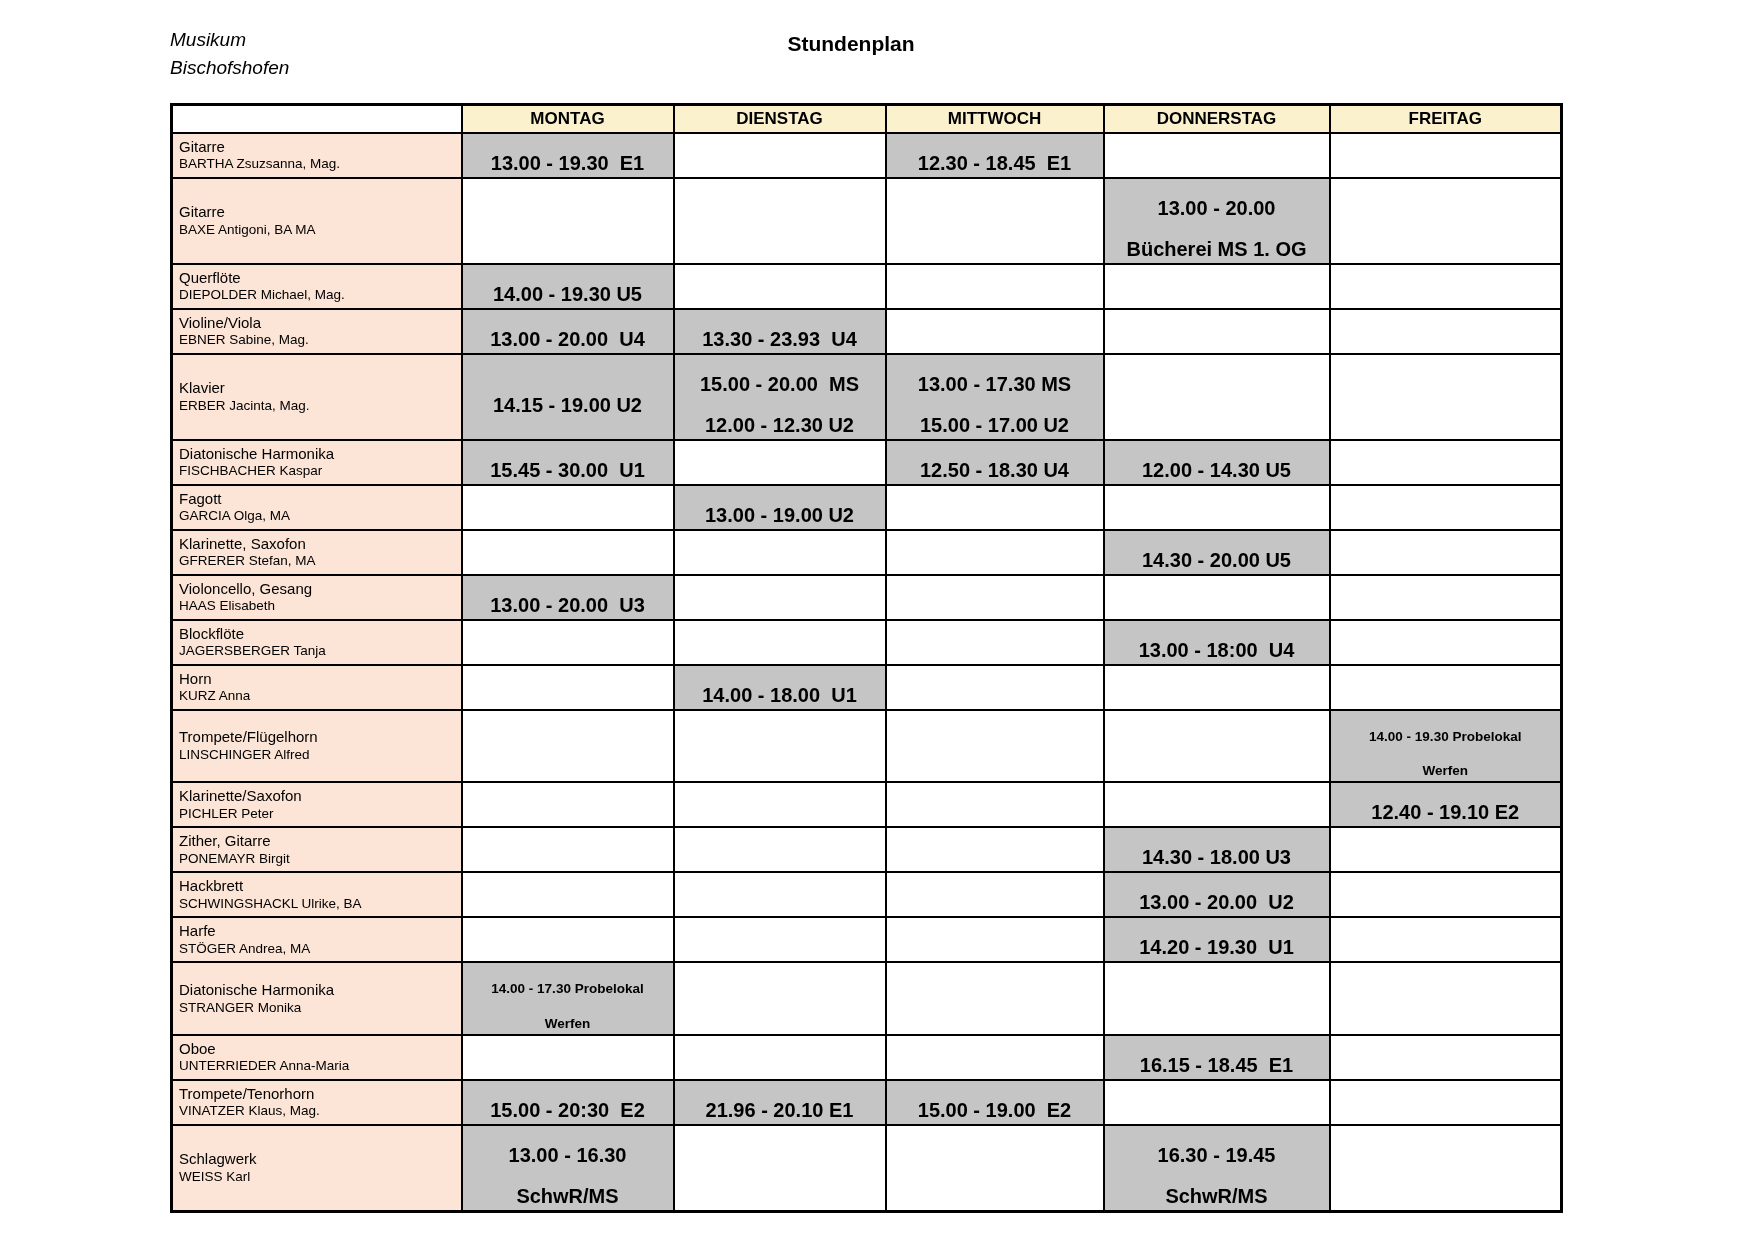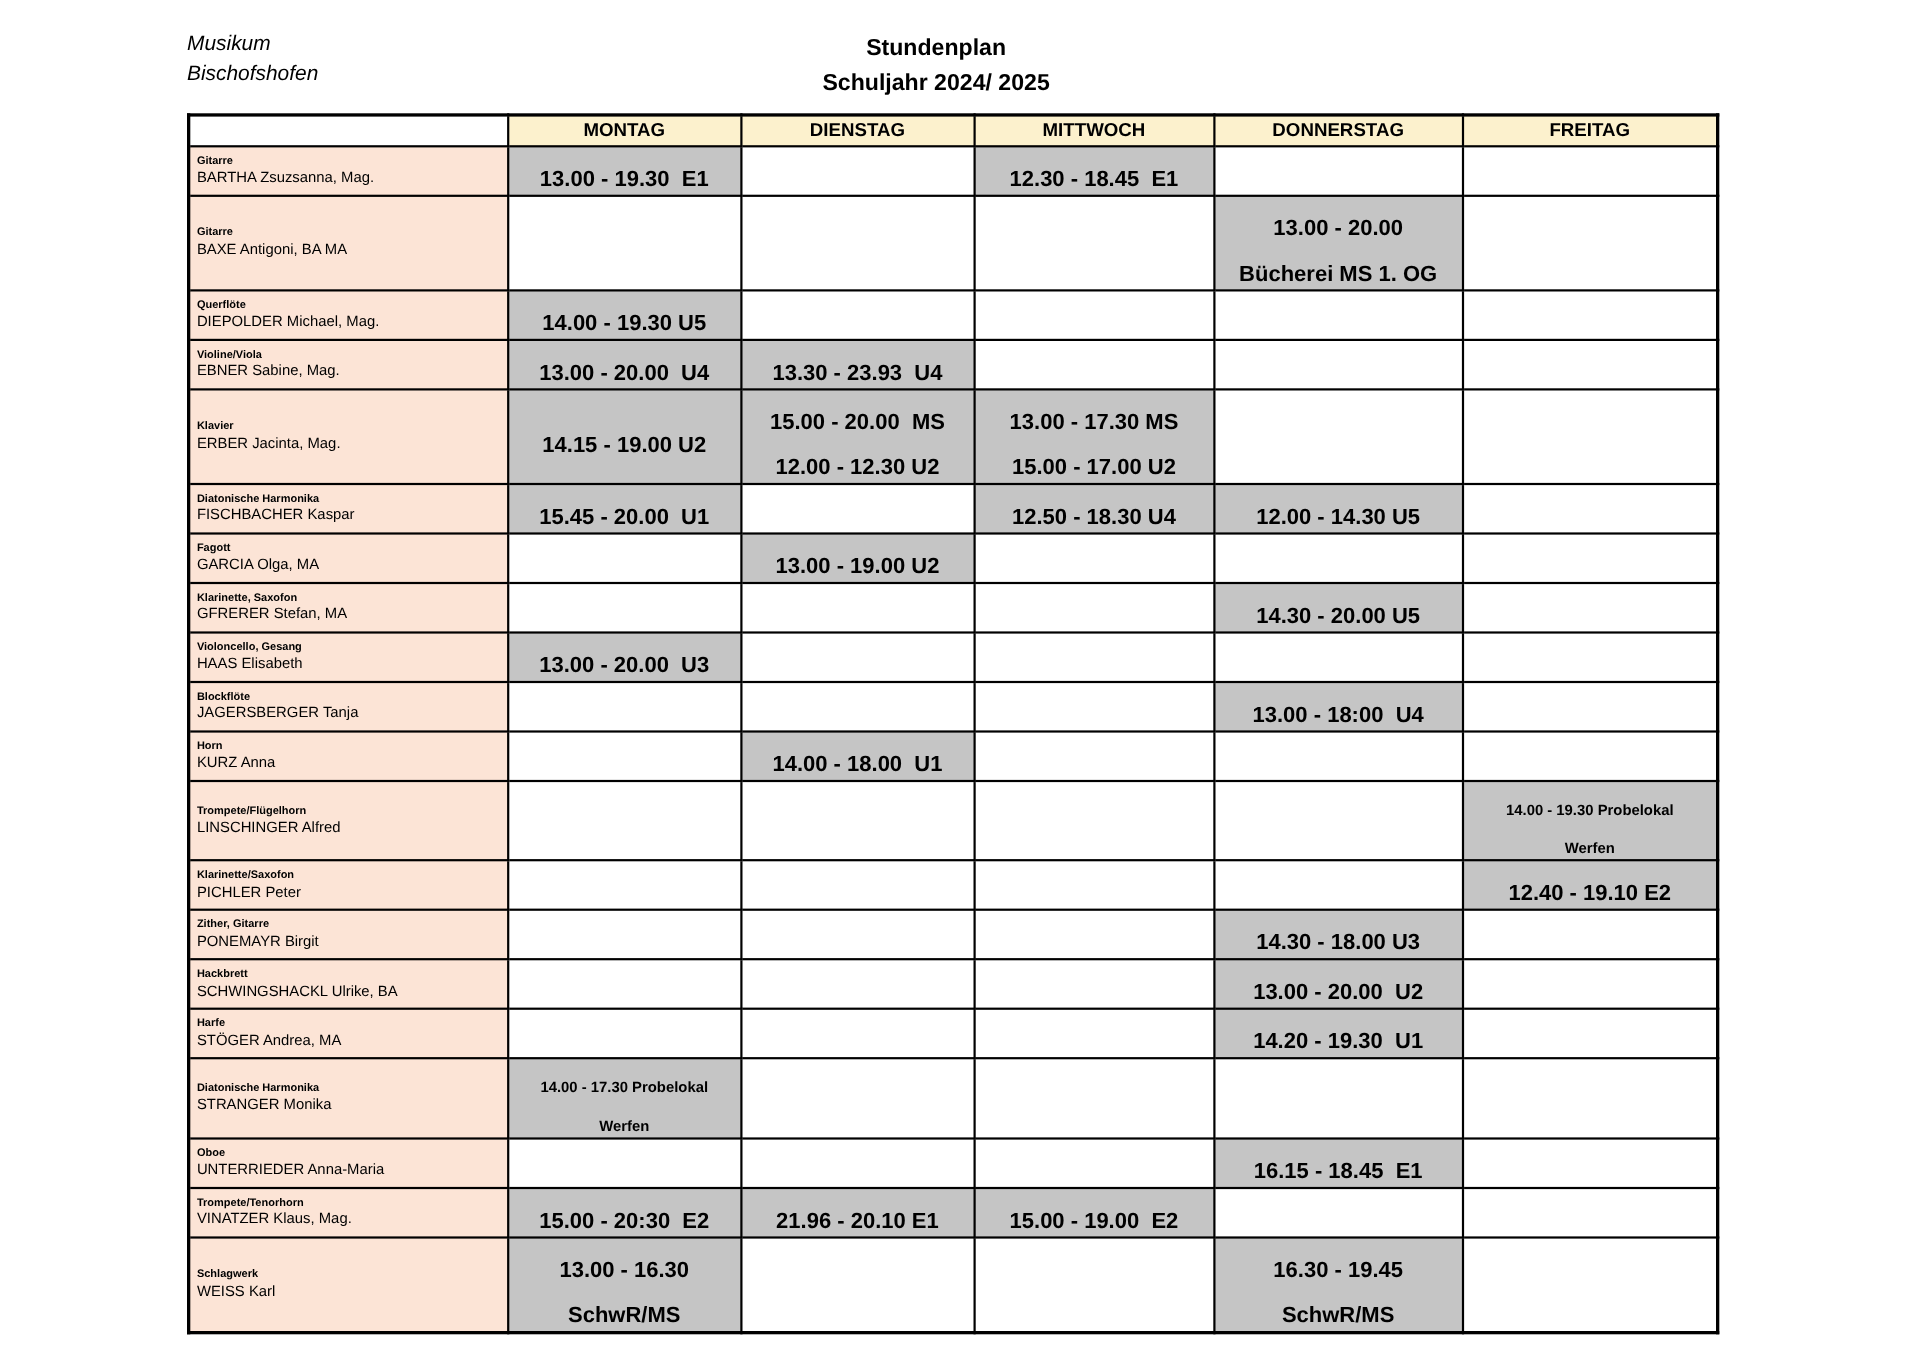--- a/index.html
+++ b/index.html
@@ -24,40 +24,39 @@
   }
   .timetable th, .timetable td { border:2px solid #000; padding:1px 4px; }
   .timetable thead th {
     background:#fcf1cd; font-size:17px; font-weight:bold; height:24px;
     text-align:center; vertical-align:middle;
   }
   .timetable thead th.corner { background:#ffffff; }
   td.label-cell {
     background:#fce4d6; text-align:left; vertical-align:middle; padding-left:6px;
   }
-  .instrument { font-weight:bold; font-size:10px; line-height:1.25; }
+  .instrument { font-weight:normal; font-size:15px; line-height:1.25; }
   .teacher { font-size:13.5px; line-height:1.25; }
   td.slot { text-align:center; vertical-align:middle; height:41px; background:#ffffff; }
   td.slot.filled { background:#c5c5c5; }
   .time-line { font-size:20px; font-weight:bold; line-height:1.25; white-space:pre-wrap;margin-top:16px; }
   .time-line.small { font-size:13.5px; line-height:1.35; }
 </style>
 </head>
 <body>
 
 <div class="page">
 
   <div class="logo">
     <div>Musikum</div>
     <div>Bischofshofen</div>
   </div>
 
   <div class="title-block">
     <div>Stundenplan</div>
-    <div>Schuljahr 2024/ 2025</div>
   </div>
 
   <table class="timetable">
     <colgroup>
       <col style="width:290px">
       <col style="width:212px">
       <col style="width:212px">
       <col style="width:218px">
       <col style="width:226px">
       <col style="width:232px">
@@ -150,21 +149,21 @@
           </td>
           <td class="slot"></td>
           <td class="slot"></td>
         </tr>
         <tr>
           <td class="label-cell">
             <div class="instrument">Diatonische Harmonika</div>
             <div class="teacher">FISCHBACHER Kaspar</div>
           </td>
           <td class="slot filled">
-            <div class="time-line">15.45 - 20.00  U1</div>
+            <div class="time-line">15.45 - 30.00  U1</div>
           </td>
           <td class="slot"></td>
           <td class="slot filled">
             <div class="time-line">12.50 - 18.30 U4</div>
           </td>
           <td class="slot filled">
             <div class="time-line">12.00 - 14.30 U5</div>
           </td>
           <td class="slot"></td>
         </tr>

